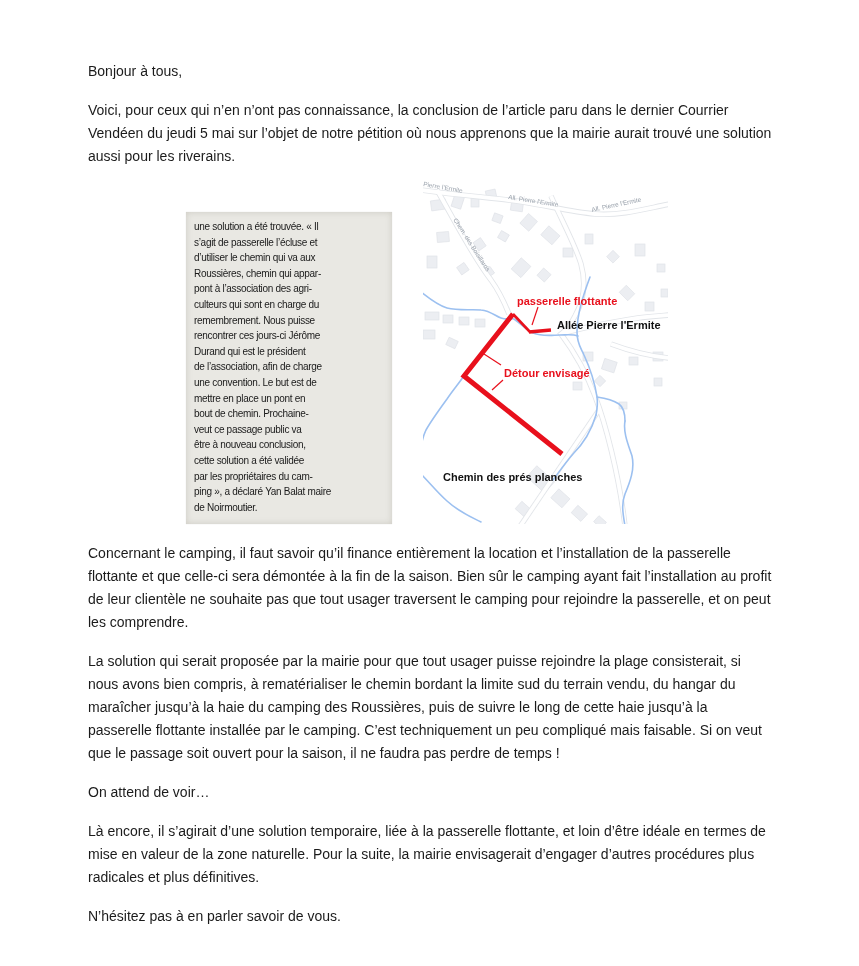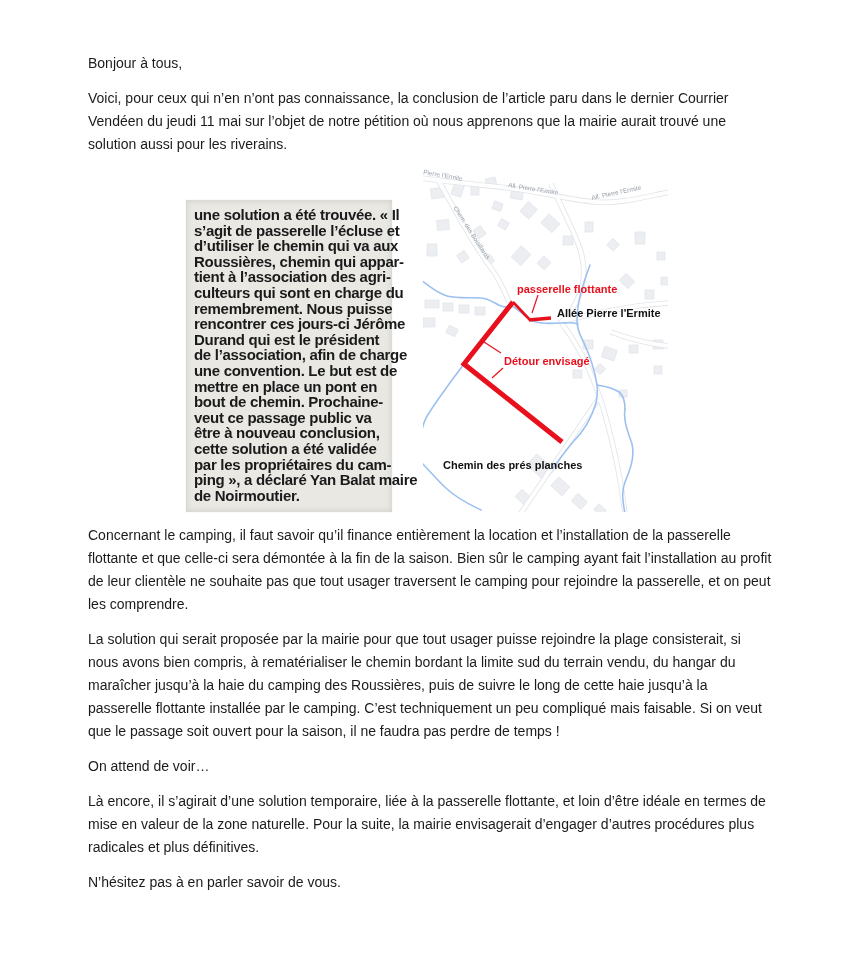--- a/index.html
+++ b/index.html
@@ -2,59 +2,59 @@
 <html><head>
 <meta charset="utf-8">
 <style>
   html,body{margin:0;padding:0;}
   body{
     width:859px;height:966px;background:#ffffff;
     font-family:"Liberation Sans",sans-serif;color:#1b1b1b;
   }
   .page{position:relative;width:859px;height:966px;overflow:hidden;background:#fff;}
   .content{position:absolute;left:88px;top:44px;width:684px;}
-  p.body-par{margin:8px 0 12px;font-size:14px;line-height:23px;}
+  p.body-par{margin:16px 0 12px;font-size:14px;line-height:23px;}
   .figures{position:relative;height:352px;margin:-6px 0 10px;}
   
   .clipping{
     position:absolute;left:98px;top:38px;width:206px;height:312px;
     box-sizing:border-box;padding:7px 8px;
     background:#e9e8e3;
     box-shadow:inset 0 0 6px rgba(120,115,100,.25), 0 0 1px rgba(0,0,0,.12);
   }
   .clip-line{
     font-family:"Liberation Sans",sans-serif;
-    font-size:15px;font-weight:700;line-height:15.6px;
+    font-size:10px;font-weight:400;line-height:15.6px;
     letter-spacing:-0.3px;white-space:nowrap;color:#1a1a1a;
   }
   
   .mapfig{position:absolute;left:335px;top:0;width:245px;height:350px;}
   .mapfig svg{display:block;}
   .street-label{font-family:"Liberation Sans",sans-serif;font-size:6.4px;fill:#99a1ab;}
   .map-label-red{font-family:"Liberation Sans",sans-serif;font-size:11px;font-weight:700;fill:#e8101c;}
   .map-label-black{font-family:"Liberation Sans",sans-serif;font-size:11px;font-weight:700;fill:#111111;}
 </style>
 </head>
 <body>
 
 <div class="page">
   <div class="content">
 
     <p class="body-par">Bonjour à tous,</p>
-    <p class="body-par">Voici, pour ceux qui n’en n’ont pas connaissance, la conclusion de l’article paru dans le dernier Courrier Vendéen du jeudi 11 mai sur l’objet de notre pétition où nous apprenons que la mairie aurait trouvé une solution aussi pour les riverains.</p>
+    <p class="body-par">Voici, pour ceux qui n’en n’ont pas connaissance, la conclusion de l’article paru dans le dernier Courrier Vendéen du jeudi 5 mai sur l’objet de notre pétition où nous apprenons que la mairie aurait trouvé une solution aussi pour les riverains.</p>
 
     <div class="figures">
 
       <div class="clipping">
         <div class="clip-col">
             <div class="clip-line">une solution a été trouvée. « Il</div>
             <div class="clip-line">s’agit de passerelle l’écluse et</div>
             <div class="clip-line">d’utiliser le chemin qui va aux</div>
             <div class="clip-line">Roussières, chemin qui appar-</div>
-            <div class="clip-line">tient à l’association des agri-</div>
+            <div class="clip-line">pont à l’association des agri-</div>
             <div class="clip-line">culteurs qui sont en charge du</div>
             <div class="clip-line">remembrement. Nous puisse</div>
             <div class="clip-line">rencontrer ces jours-ci Jérôme</div>
             <div class="clip-line">Durand qui est  le président</div>
             <div class="clip-line">de l’association, afin de charge</div>
             <div class="clip-line">une convention. Le but est de</div>
             <div class="clip-line">mettre en place un pont en</div>
             <div class="clip-line">bout de chemin. Prochaine-</div>
             <div class="clip-line">veut ce passage public va</div>
             <div class="clip-line">être à nouveau conclusion,</div>

